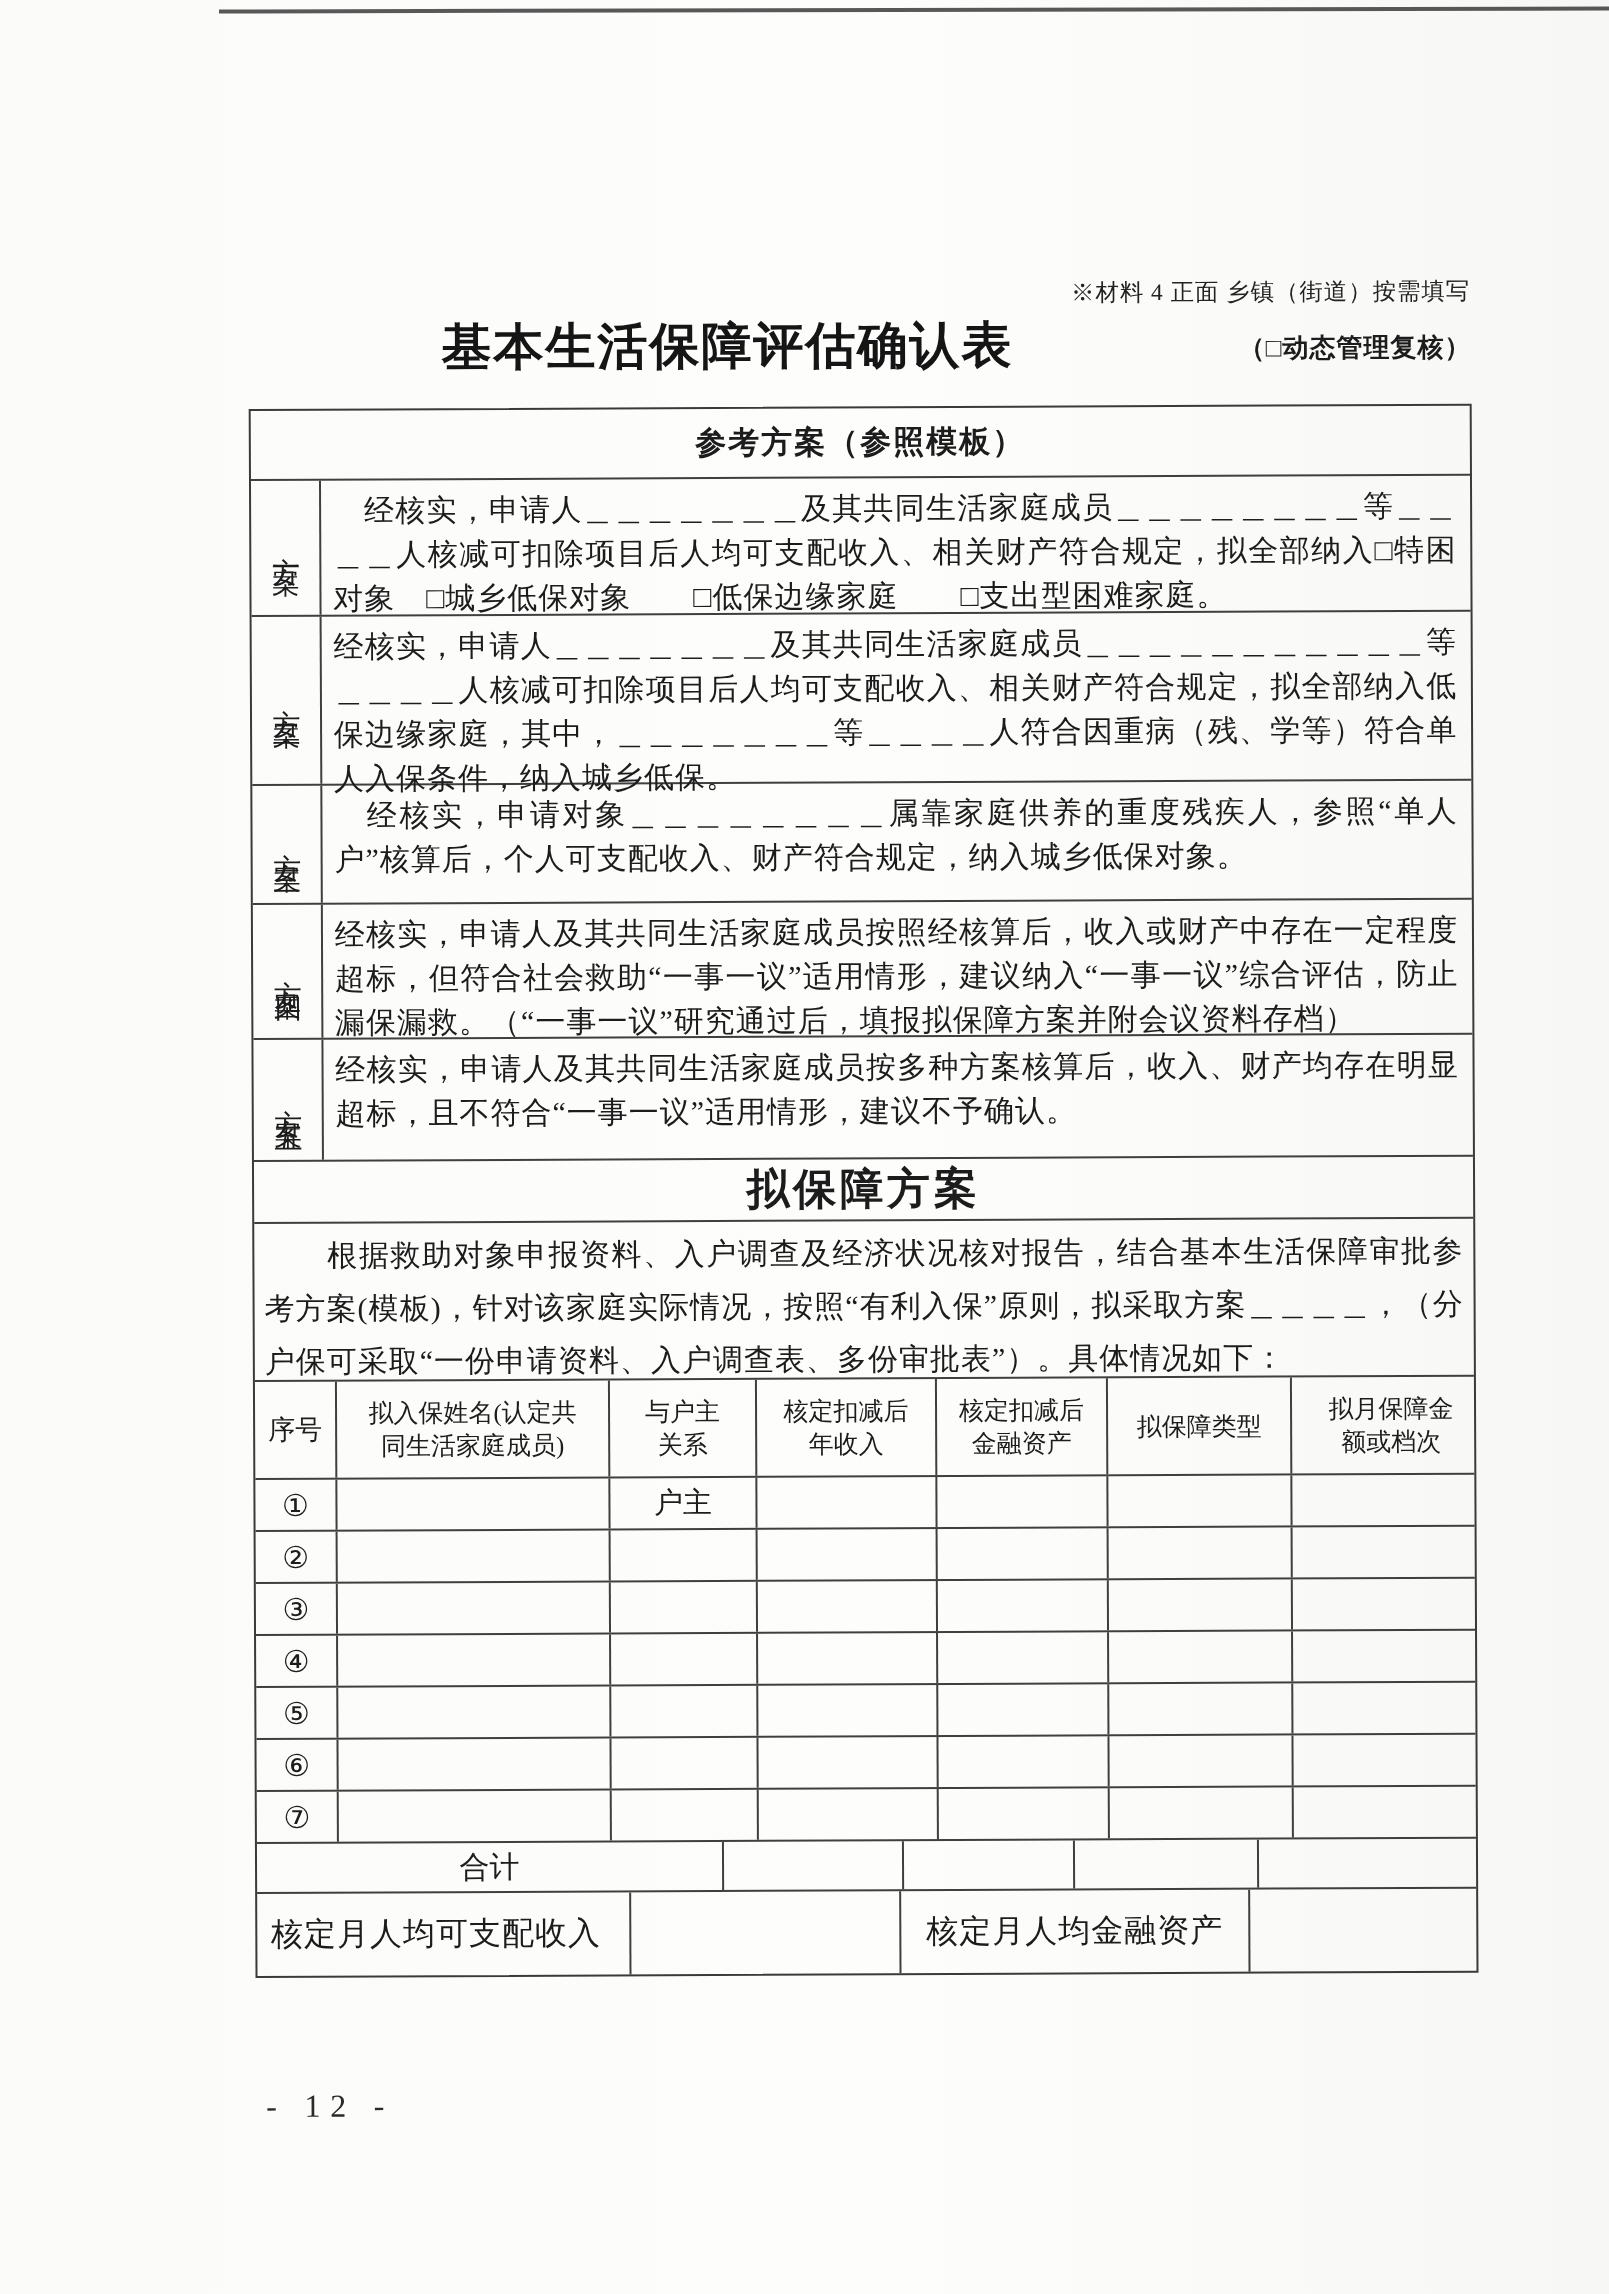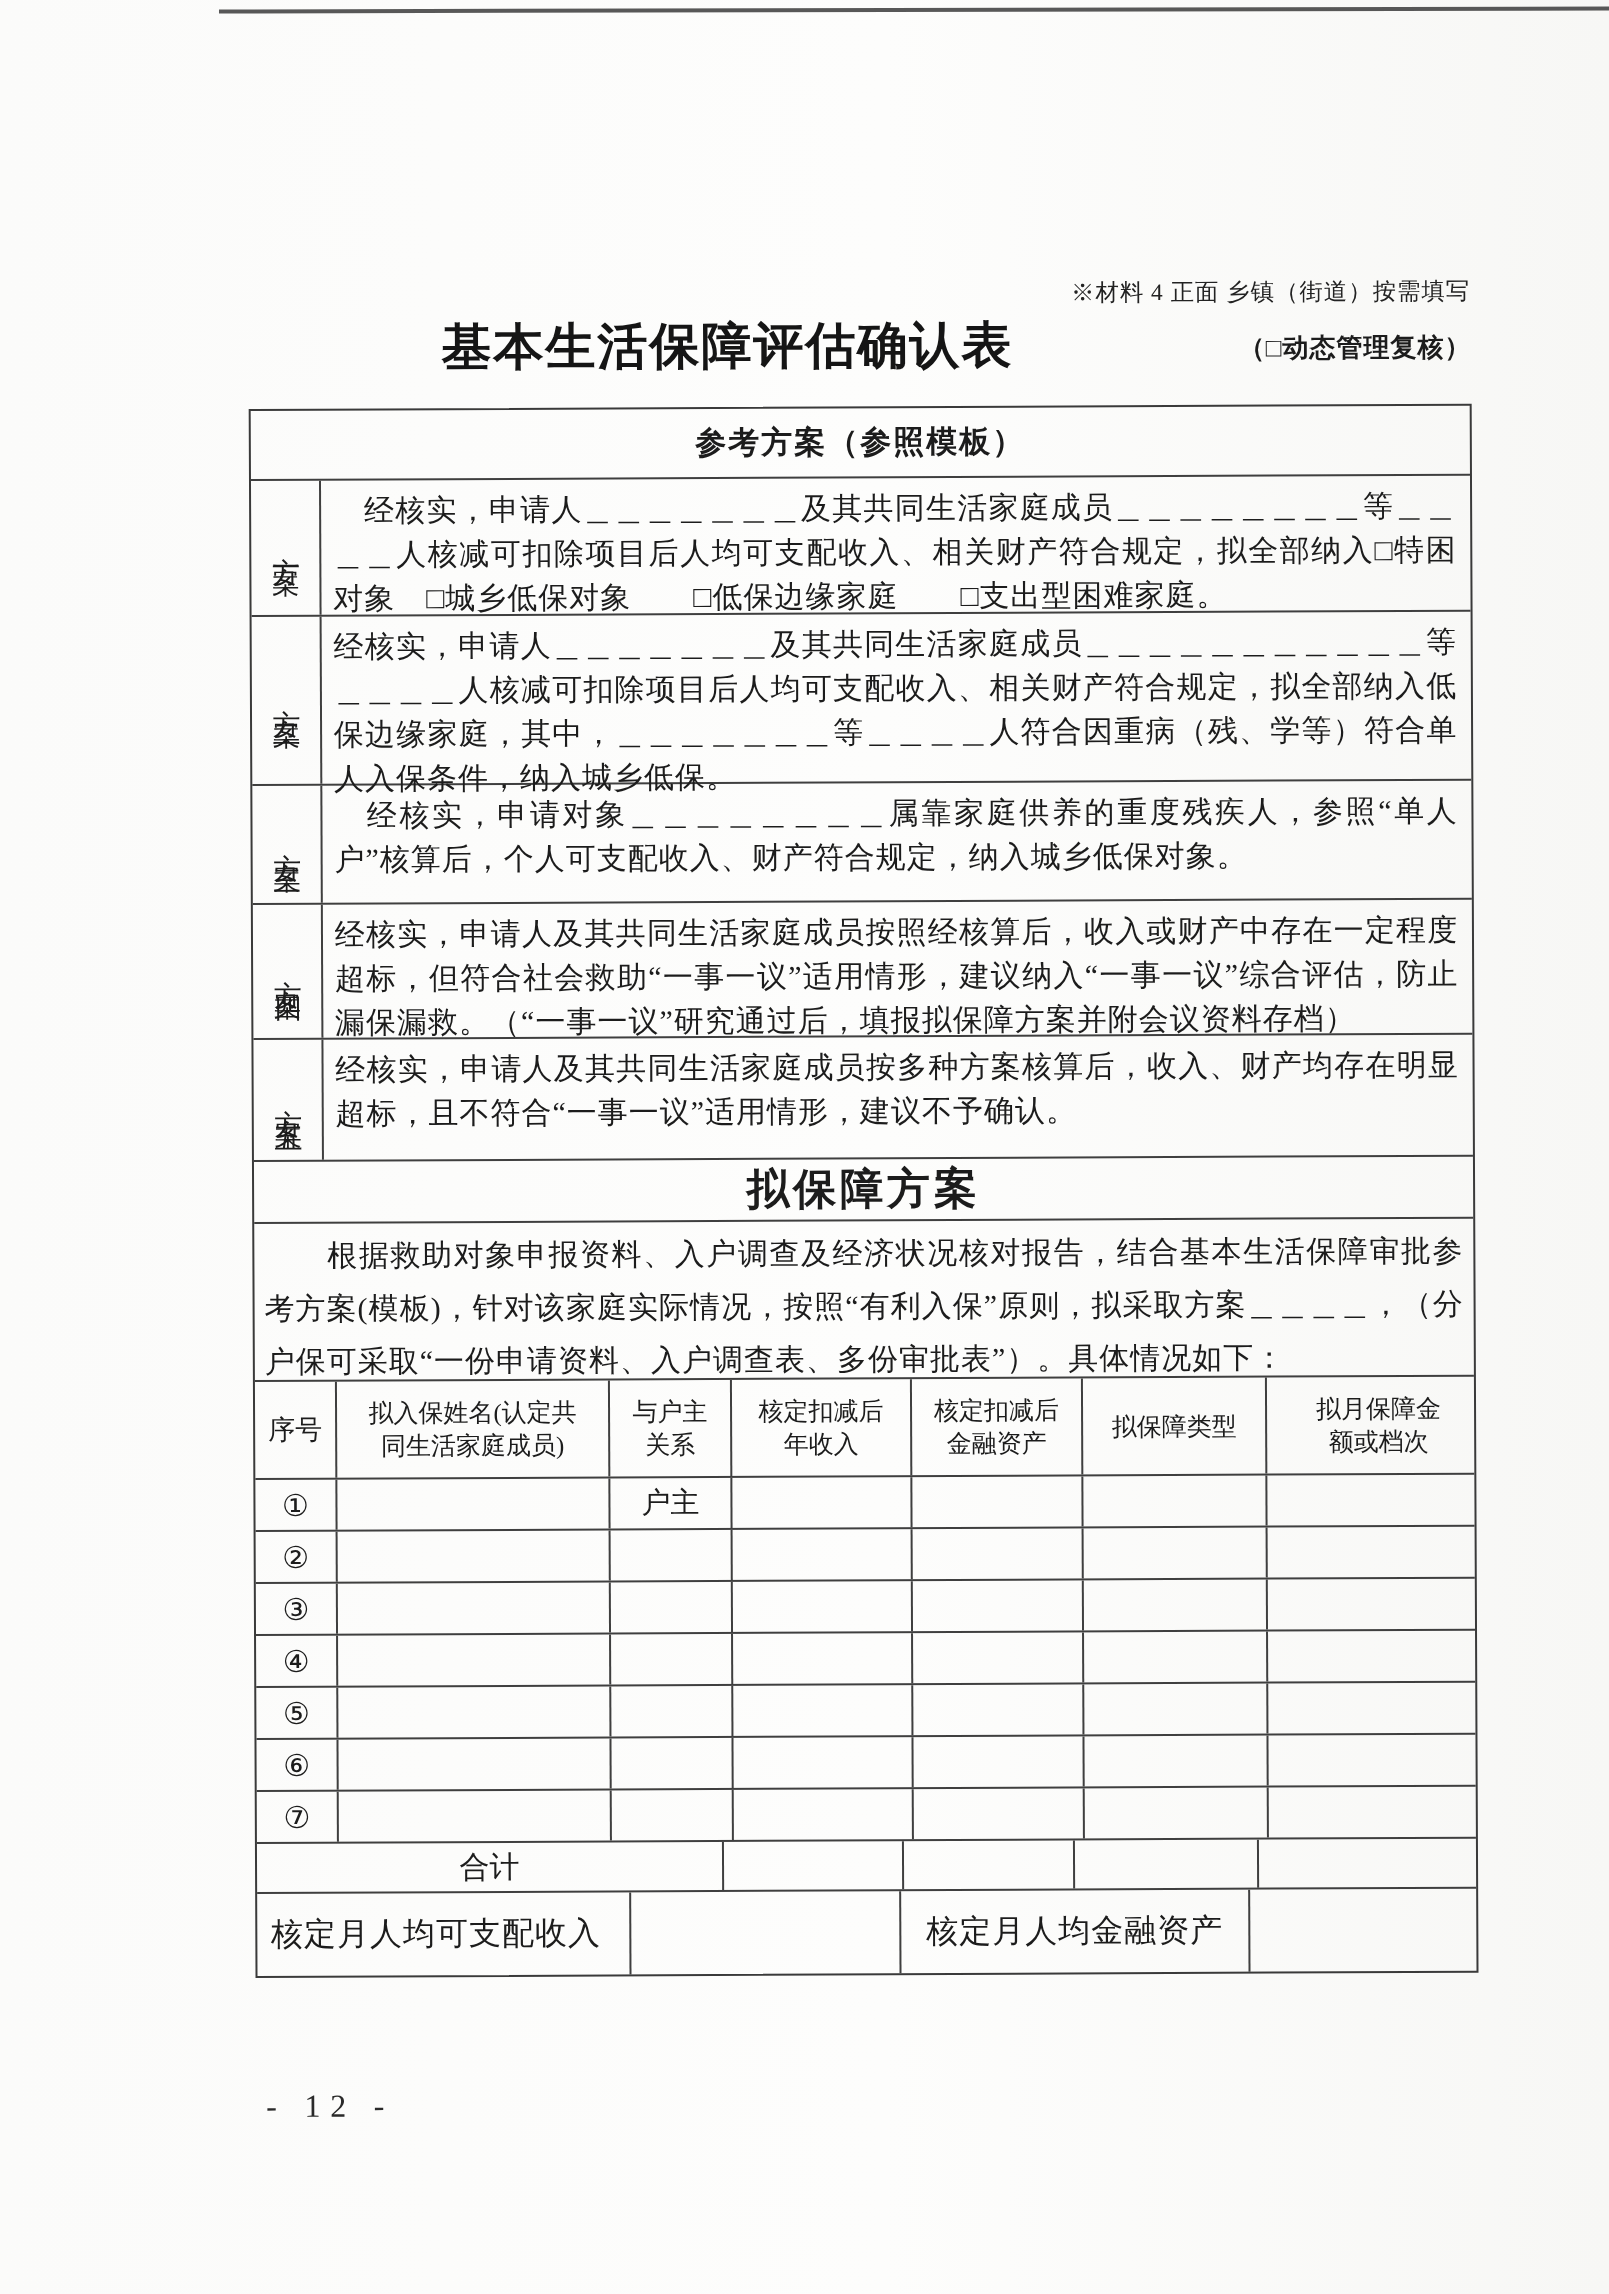--- a/index.html
+++ b/index.html
@@ -72,21 +72,21 @@
     font-size:30px; line-height:53px; letter-spacing:1px; text-align:justify;
   }
   
   .mrow { display:flex; box-sizing:border-box; border-bottom:2px solid #3f3f3f; }
   .mc {
     box-sizing:border-box; border-right:2px solid #3f3f3f;
     display:flex; align-items:center; justify-content:center;
     text-align:center; white-space:pre-line;
   }
   .mc:last-child { border-right:none; flex:1;margin-left:16px; }
-  .c1{width:82px;} .c2{width:273px;} .c3{width:122px;}
+  .c1{width:82px;} .c2{width:273px;} .c3{width:147px;}
   .c4{width:180px;} .c5{width:171px;} .c6{width:184px;}
   .mhead { height:98px; border-bottom-width:2.9px; }
   .mhead .mc { font-size:25px; line-height:33px; }
   .mhead .mc.c1 { font-size:27px; }
   .drow { height:52px; }
   .drow .mc { font-size:29px; }
   .drow .mc.c1 { font-size:30px; }
   .trow { height:50px; border-bottom-width:2.9px; }
   .trow .mc { font-size:30px; }
   .tmerge { width:467px; }

